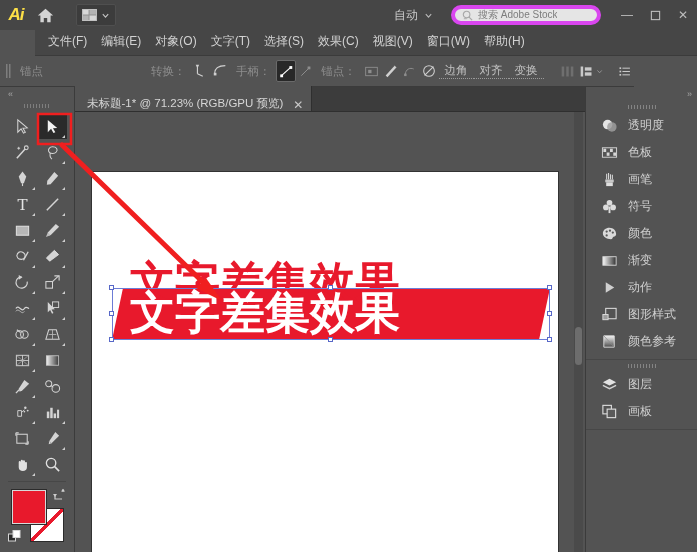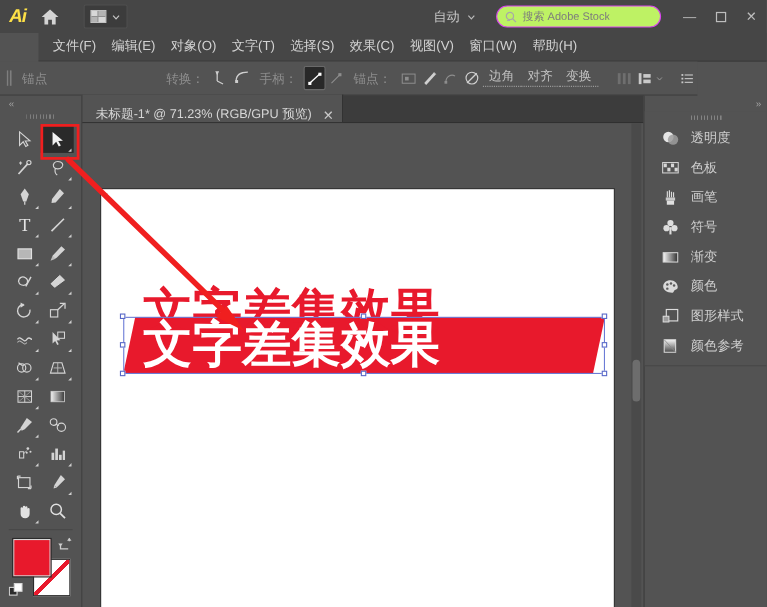--- a/index.html
+++ b/index.html
@@ -33,21 +33,21 @@
     background: #3c3c3c; border: 1px solid #4f4f4f; border-radius: 2px;
   }
   .arrange-icon { width: 15px; height: 12px; display:block; }
   .chev { width: 9px; height: 9px; display:block; }
   .titlebar-spacer { flex: 1; }
   .auto-label {
     color: #c8c8c8; font-size: 12px; display: flex; align-items: center; gap: 6px;
     padding-right: 4px;
   }
   .search-box {
-    width: 150px; height: 20px; background: #bef264; border: 1px solid #d946ef;
+    width: 150px; height: 20px; background: #e5e5e5; border: 4px solid #d946ef;
     border-radius: 10px; margin-left: 14px; display: flex; align-items: center;
     padding: 0 7px; gap: 5px;
   }
   .search-box .ph { color: #7d7d7d; font-size: 10px; white-space: nowrap; overflow: hidden; }
   .win-controls { display: flex; margin-left: 12px; }
   .win-btn {
     width: 28px; height: 24px; display: flex; align-items: center; justify-content: center;
     color: #bdbdbd; font-size: 12px;
   }
 
@@ -714,45 +714,53 @@
               <circle cx="12.8" cy="10" r="3" fill="#dcdcdc"></circle>
               <rect x="8" y="9" width="2" height="7" fill="#dcdcdc"></rect>
             </svg>
         </span>
         <span class="lab">符号</span>
       </div>
 
       <div class="dock-item">
         <span class="ico">
           <svg viewBox="0 0 18 18">
+              <path d="M9 3 C13 3 16 6 16 9.5 C16 12 14 12 13 12.6 C12 13.2 12.5 15 10.5 15 C6 15 2 12.5 2 9 C2 5.5 5 3 9 3 Z" fill="#d9d9d9"></path>
+              <circle cx="6" cy="7" r="1.2" fill="#5a5a5a"></circle>
+              <circle cx="9.5" cy="6" r="1.2" fill="#5a5a5a"></circle>
+              <circle cx="12.5" cy="8" r="1.2" fill="#5a5a5a"></circle>
+              <circle cx="6" cy="11" r="1.2" fill="#5a5a5a"></circle>
+            </svg>
+        </span>
+        <span class="lab">颜色</span>
+      </div>
+
+      <div class="dock-item">
+        <span class="ico">
+          <svg viewBox="0 0 18 18">
               <defs>
                 <linearGradient id="gp" x1="0" x2="1">
                   <stop offset="0" stop-color="#fafafa"></stop>
                   <stop offset="1" stop-color="#303030"></stop>
                 </linearGradient>
               </defs>
               <rect x="2" y="5" width="14" height="9" fill="url(#gp)" stroke="#d6d6d6" stroke-width="1"></rect>
             </svg>
         </span>
         <span class="lab">渐变</span>
       </div>
 
       <div class="dock-item">
         <span class="ico">
           <svg viewBox="0 0 18 18">
-              <path d="M9 3 C13 3 16 6 16 9.5 C16 12 14 12 13 12.6 C12 13.2 12.5 15 10.5 15 C6 15 2 12.5 2 9 C2 5.5 5 3 9 3 Z" fill="#d9d9d9"></path>
-              <circle cx="6" cy="7" r="1.2" fill="#5a5a5a"></circle>
-              <circle cx="9.5" cy="6" r="1.2" fill="#5a5a5a"></circle>
-              <circle cx="12.5" cy="8" r="1.2" fill="#5a5a5a"></circle>
-              <circle cx="6" cy="11" r="1.2" fill="#5a5a5a"></circle>
-            </svg>
-        </span>
-        <span class="lab">颜色</span>
-      </div>
-
+              <path d="M5 3.5 L14 9 L5 14.5 Z" fill="#cfcfcf"></path>
+            </svg>
+        </span>
+        <span class="lab">动作</span>
+      </div>
 
       <div class="dock-item">
         <span class="ico">
           <svg viewBox="0 0 18 18">
               <rect x="5" y="2.5" width="11" height="11" fill="none" stroke="#dcdcdc" stroke-width="1.1"></rect>
               <rect x="2" y="9" width="5.5" height="5.5" fill="#9d9d9d" stroke="#dcdcdc" stroke-width="1"></rect>
             </svg>
         </span>
         <span class="lab">图形样式</span>
       </div>
@@ -767,20 +775,45 @@
                 </linearGradient>
               </defs>
               <path d="M3 3 L14 3 L14 15 L3 15 Z" fill="url(#cg)" stroke="#dcdcdc" stroke-width="1"></path>
               <path d="M3 3 L14 15" fill="none" stroke="#8a8a8a" stroke-width="0.8"></path>
             </svg>
         </span>
         <span class="lab">颜色参考</span>
       </div>
     </div>
 
+    <div class="dock-group">
+      <div class="dock-grip">
+          <div class="dots"></div>
+        </div>
+
+      <div class="dock-item">
+        <span class="ico">
+          <svg viewBox="0 0 18 18">
+              <path d="M9 3 L16 6.5 L9 10 L2 6.5 Z" fill="#e2e2e2"></path>
+              <path d="M2 10 L9 13.5 L16 10" fill="none" stroke="#d2d2d2" stroke-width="1.5"></path>
+            </svg>
+        </span>
+        <span class="lab">图层</span>
+      </div>
+
+      <div class="dock-item">
+        <span class="ico">
+          <svg viewBox="0 0 18 18">
+              <rect x="2" y="2.5" width="9" height="9" fill="none" stroke="#dcdcdc" stroke-width="1.2"></rect>
+              <rect x="6.5" y="6.5" width="9" height="9" fill="#5a5a5a" stroke="#dcdcdc" stroke-width="1.2"></rect>
+            </svg>
+        </span>
+        <span class="lab">画板</span>
+      </div>
+    </div>
   </div>
 
   <svg class="anno-arrow" viewBox="0 0 697 552">
 
     <rect x="38" y="114" width="33" height="30" fill="none" stroke="#f01f1f" stroke-width="2.5"></rect>
 
     <path d="M62 145 L213 292" stroke="#f01f1f" stroke-width="5" fill="none" stroke-linecap="round"></path>
     <path d="M222 301 L196 288 L206 278 Z" fill="#f01f1f"></path>
   </svg>
 

